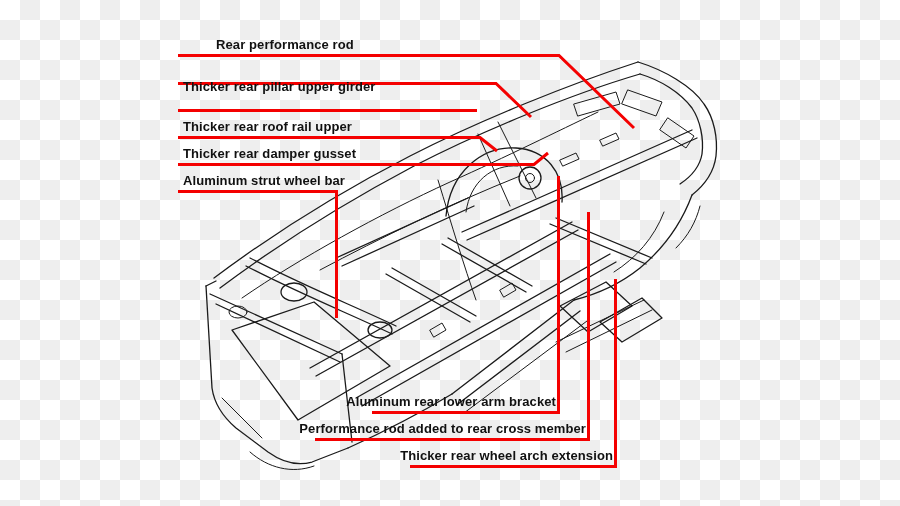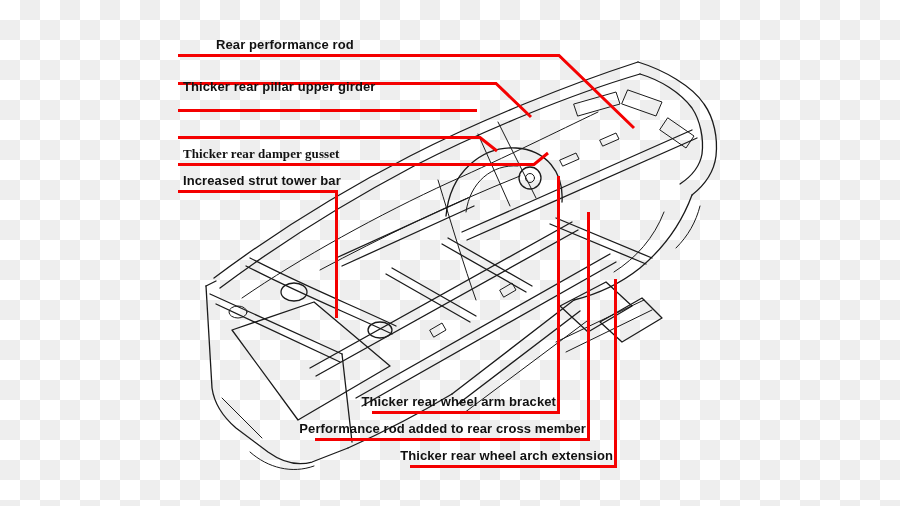--- a/index.html
+++ b/index.html
@@ -116,19 +116,20 @@
       <path class="leader" d="M178,164.5 L534,164.5 L548,153"></path>
       <path class="leader" d="M178,191.5 L336.5,191.5 L336.5,318"></path>
       <path class="leader" d="M372,412.5 L558.5,412.5 L558.5,176"></path>
       <path class="leader" d="M315,439.5 L588.5,439.5 L588.5,212"></path>
       <path class="leader" d="M410,466.5 L615.5,466.5 L615.5,279"></path>
     </g>
   </svg>
 
   <div class="callout" style="left:183px;top:37px;margin-left:33px;">Rear performance rod</div>
   <div class="callout" style="left:183px;top:79px;">Thicker rear pillar upper girder</div>
-  <div class="callout" style="left:183px;top:146px;font-family:Liberation Serif, serif;">Thicker rear damper gusset</div>
-  <div class="callout" style="left:183px;top:173px;">Increased strut tower bar</div>
-  <div class="callout" style="right:344px;top:394px;">Thicker rear wheel arm bracket</div>
+  <div class="callout" style="left:183px;top:119px;">Thicker rear roof rail upper</div>
+  <div class="callout" style="left:183px;top:146px;">Thicker rear damper gusset</div>
+  <div class="callout" style="left:183px;top:173px;">Aluminum strut wheel bar</div>
+  <div class="callout" style="right:344px;top:394px;">Aluminum rear lower arm bracket</div>
   <div class="callout" style="right:314px;top:421px;margin-left:25px;">Performance rod added to rear cross member</div>
   <div class="callout" style="right:287px;top:448px;margin-left:12px;">Thicker rear wheel arch extension</div>
 
 </div>
 
 </body></html>

